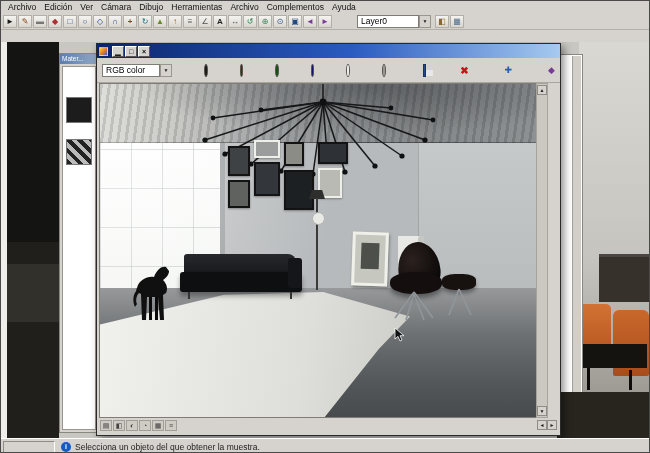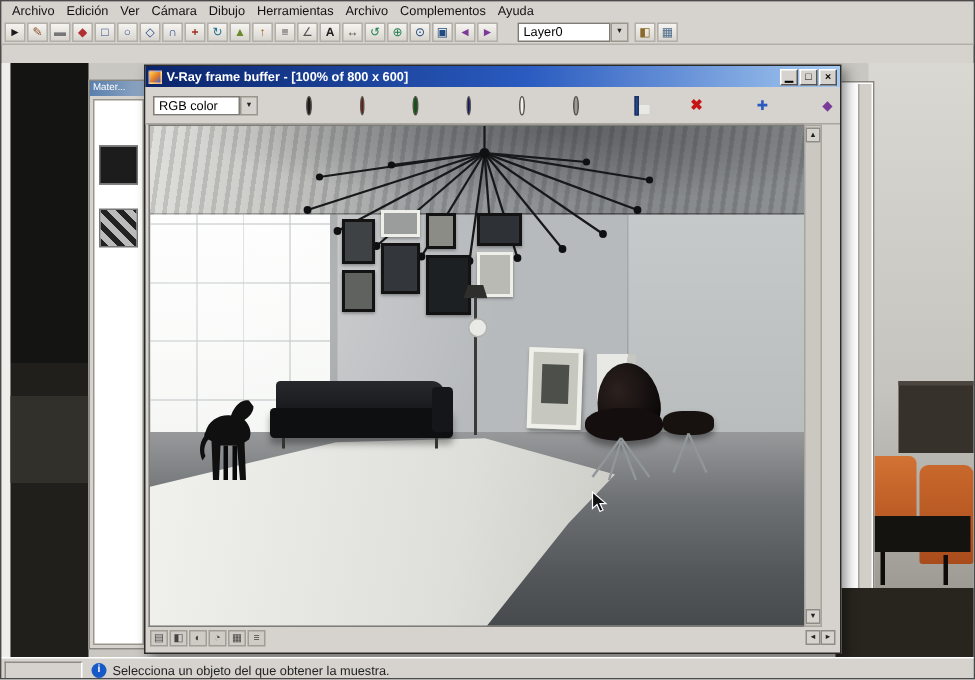--- a/index.html
+++ b/index.html
@@ -103,21 +103,21 @@
     <span class="ticon" style="color:#555">≡</span>
     <span class="ticon" style="color:#555">∠</span>
     <span class="ticon" style="color:#222;font-weight:bold">A</span>
     <span class="ticon" style="color:#444">↔</span>
     <span class="ticon" style="color:#208050">↺</span>
     <span class="ticon" style="color:#208050">⊕</span>
     <span class="ticon" style="color:#204a80">⊙</span>
     <span class="ticon" style="color:#204a80">▣</span>
     <span class="ticon" style="color:#7a3a9a">◄</span>
     <span class="ticon" style="color:#7a3a9a">►</span>
-    <span class="combo" style="margin-left:12px">
+    <span class="combo" style="margin-left:24px">
       <span class="combo-box">Layer0</span>
       <span class="combo-arrow">▼</span>
     </span>
     <span class="ticon" style="margin-left:4px;color:#8a6a2a">◧</span>
     <span class="ticon" style="color:#4a6a8a">▦</span>
   </div>
 
 
   <div class="viewport">
 
@@ -146,21 +146,20 @@
       <div class="abs" style="left:4px;top:44px;width:66px;height:24px;background:#15130f"></div>
       <div class="abs" style="left:10px;top:68px;width:3px;height:22px;background:#0d0c0a"></div>
       <div class="abs" style="left:52px;top:70px;width:3px;height:20px;background:#0d0c0a"></div>
     </div>
     <div class="abs" style="left:556px;top:350px;width:94px;height:46px;background:#28251f;z-index:6"></div>
 
     <div class="vfb">
 
       <div class="vfb-title">
         <span class="app-ic"></span>
-        <span class="vfb-title-text">V-Ray frame buffer - [100% of 800 x 600]</span>
         <span class="winbtn">▁</span>
         <span class="winbtn">□</span>
         <span class="winbtn">×</span>
       </div>
 
       <div class="vfb-toolbar">
         <span class="combo">
           <span class="combo-box" style="width:58px">RGB color</span>
           <span class="combo-arrow">▼</span>
         </span>

